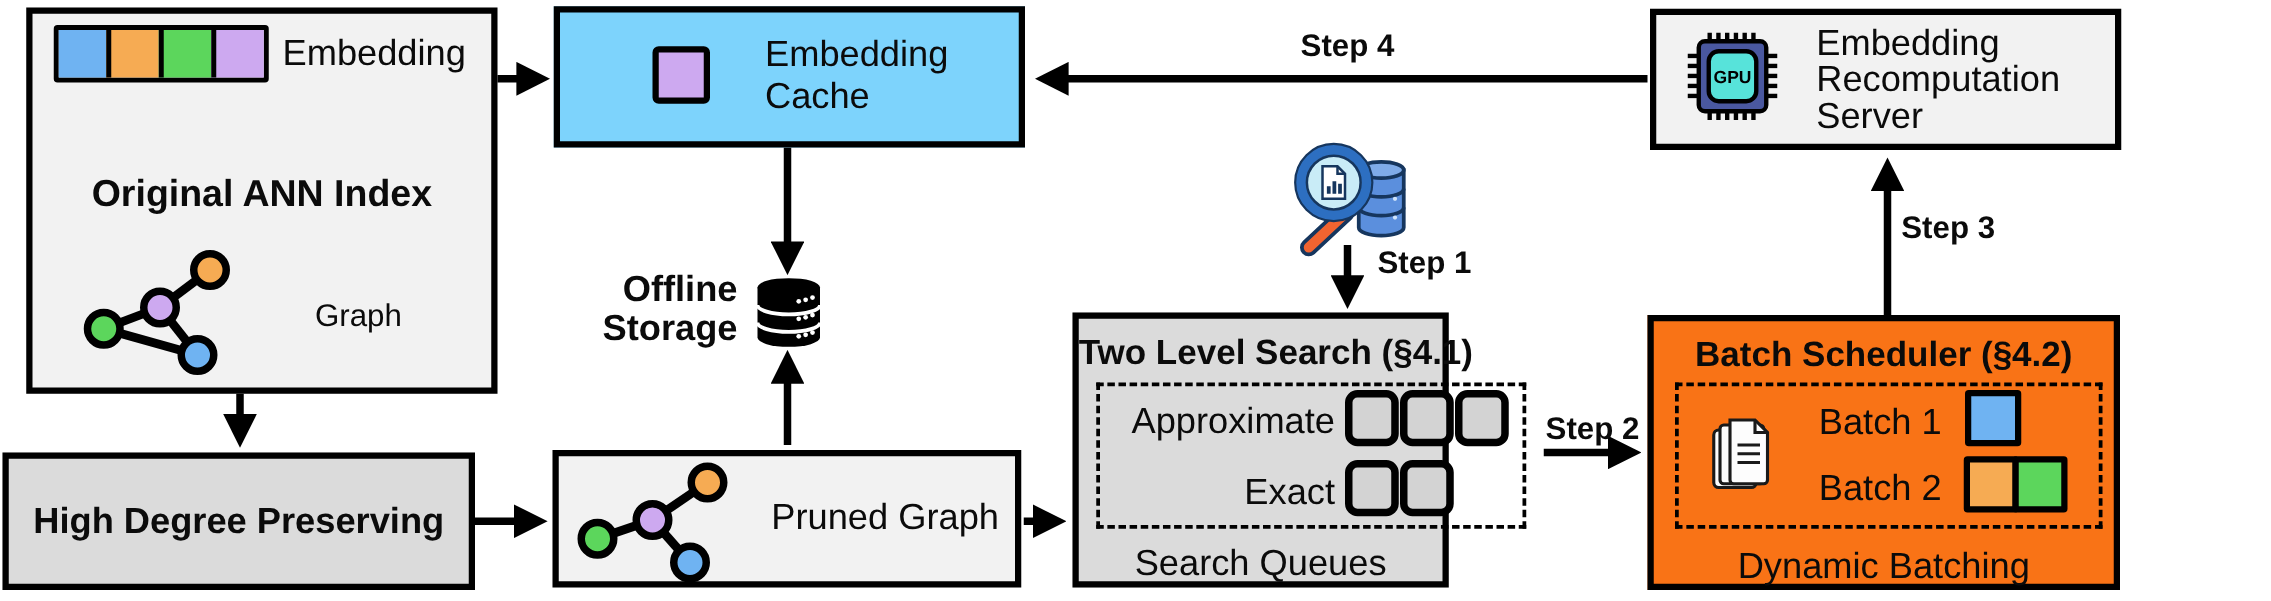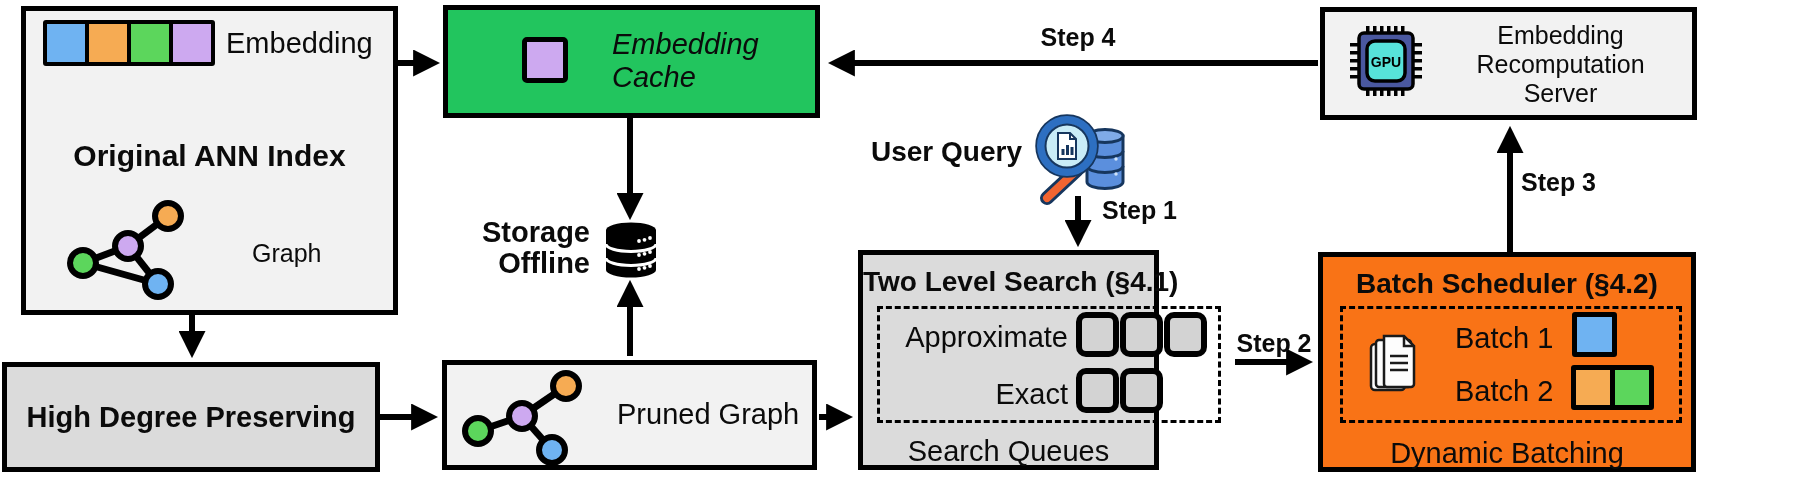--- a/index.html
+++ b/index.html
@@ -70,21 +70,21 @@
   #b1-square{position:absolute;left:229px;top:3px;width:45px;height:45px;border:5px solid #000;box-sizing:border-box;border-radius:3px;}
   #lbl-b2{left:112px;top:66px;font-size:29px;}
   #b2-squares{position:absolute;left:228px;top:56px;display:flex;}
   .bsq{width:44px;height:45px;border:5px solid #000;box-sizing:border-box;border-radius:3px;}
   .bsq.second{margin-left:-5px;}
   #bs-footer{left:0;right:0;top:180px;text-align:center;font-size:29px;}
 
   
   #box-server{left:1320px;top:7px;width:377px;height:113px;}
   #gpu-icon{position:absolute;left:25px;top:14px;}
-  #server-label{left:128px;top:9px;width:215px;font-size:25px;line-height:29px;white-space:normal;text-align:center;}
+  #server-label{left:128px;top:9px;width:215px;font-size:29px;line-height:29px;white-space:normal;}
 </style>
 </head>
 <body>
 
 <div class="canvas">
 
   <svg class="arrows" viewBox="0 0 1817 481">
     <defs>
       <marker id="ah" viewBox="0 0 10 10" refX="7" refY="5" markerWidth="4.5" markerHeight="4.5" orient="auto-start-reverse">
         <path d="M0,0 L10,5 L0,10 z" fill="#000"></path>
@@ -125,28 +125,28 @@
         <circle cx="97" cy="93" r="13" fill="#6fb3f2"></circle>
       </g>
     </svg>
     <div class="lbl" id="lbl-graph">Graph</div>
   </div>
 
   <div class="box" id="box-hd" style="background-color: rgb(219, 219, 219);">
     <div>High Degree Preserving</div>
   </div>
 
-  <div class="box" id="box-cache" style="background-color: #22c55e; font-style: italic;">
+  <div class="box" id="box-cache" style="background-color: #7dd3fc;">
     <div id="cache-square" style="background-color: rgb(205, 169, 240);"></div>
     <div class="lbl" id="cache-label">Embedding Cache</div>
   </div>
 
   <div class="lbl" id="offline-label">
+    <div>Offline</div>
     <div>Storage</div>
-    <div>Offline</div>
   </div>
   <svg id="db-icon" width="54" height="58" viewBox="0 0 54 58">
     <path d="M2,9 v40 a25,7.5 0 0 0 50,0 V9 z" fill="#000"></path>
     <ellipse cx="27" cy="9" rx="25" ry="7.5" fill="#000"></ellipse>
     <path d="M2,23 a25,7.5 0 0 0 50,0" stroke="#fff" stroke-width="3" fill="none"></path>
     <path d="M2,37 a25,7.5 0 0 0 50,0" stroke="#fff" stroke-width="3" fill="none"></path>
     <g fill="#fff">
       <circle cx="35" cy="20" r="1.9"></circle>
         <circle cx="40.5" cy="18.8" r="1.9"></circle>
         <circle cx="46" cy="17" r="1.9"></circle>
@@ -169,21 +169,20 @@
       <g stroke="#000" stroke-width="6">
         <circle cx="107" cy="17" r="13" fill="#f6ab53"></circle>
         <circle cx="63" cy="47" r="13" fill="#cda9f0"></circle>
         <circle cx="19" cy="62" r="13" fill="#5cd65c"></circle>
         <circle cx="93" cy="81" r="13" fill="#6fb3f2"></circle>
       </g>
     </svg>
     <div class="lbl" id="pruned-label">Pruned Graph</div>
   </div>
 
-  <div class="lbl" id="user-query-label">User Query</div>
   <svg id="query-icon" width="112" height="96" viewBox="0 0 112 96">
 
     <g>
       <path d="M54,26 V72 a18,6.5 0 0 0 36,0 V26 z" fill="#5b8fdd" stroke="#16365e" stroke-width="3"></path>
       <ellipse cx="72" cy="26" rx="18" ry="6.5" fill="#7fabe8" stroke="#16365e" stroke-width="3"></ellipse>
       <path d="M54,41 a18,6.5 0 0 0 36,0" stroke="#16365e" stroke-width="3" fill="none"></path>
       <path d="M54,56 a18,6.5 0 0 0 36,0" stroke="#16365e" stroke-width="3" fill="none"></path>
       <circle cx="83" cy="49" r="1.7" fill="#cfe3fa"></circle>
         <circle cx="83" cy="64" r="1.7" fill="#cfe3fa"></circle>
     </g>

